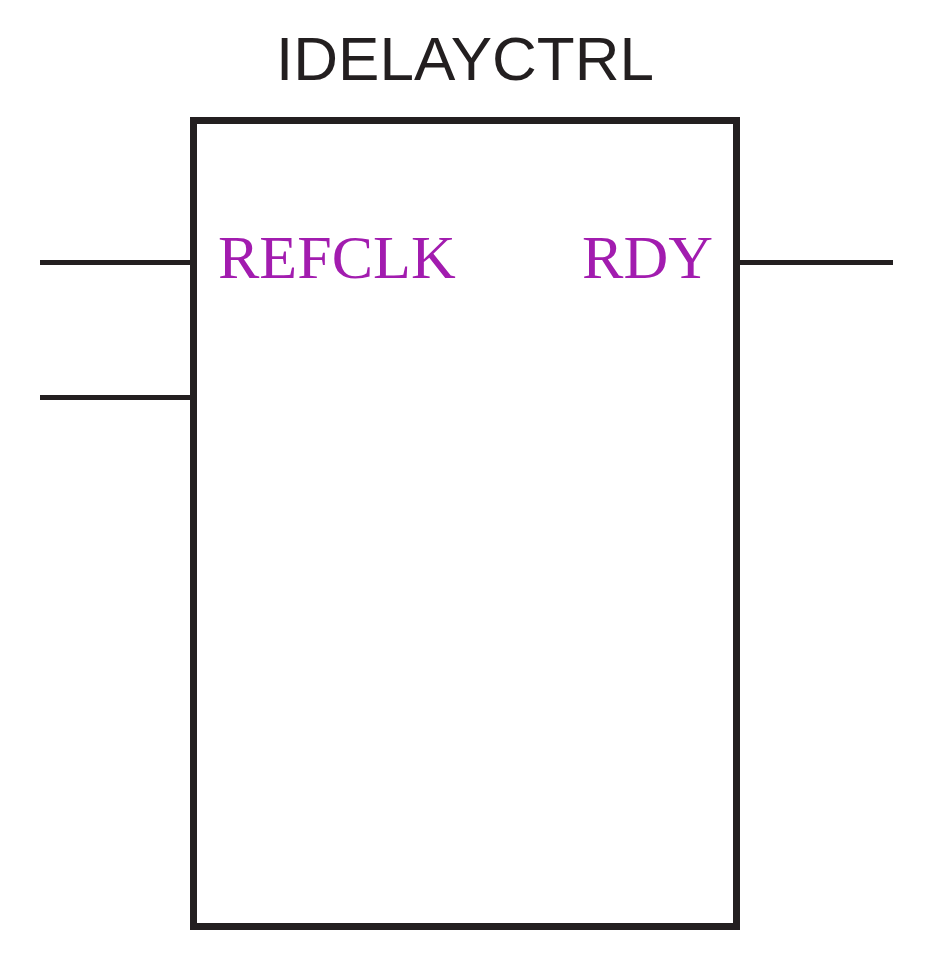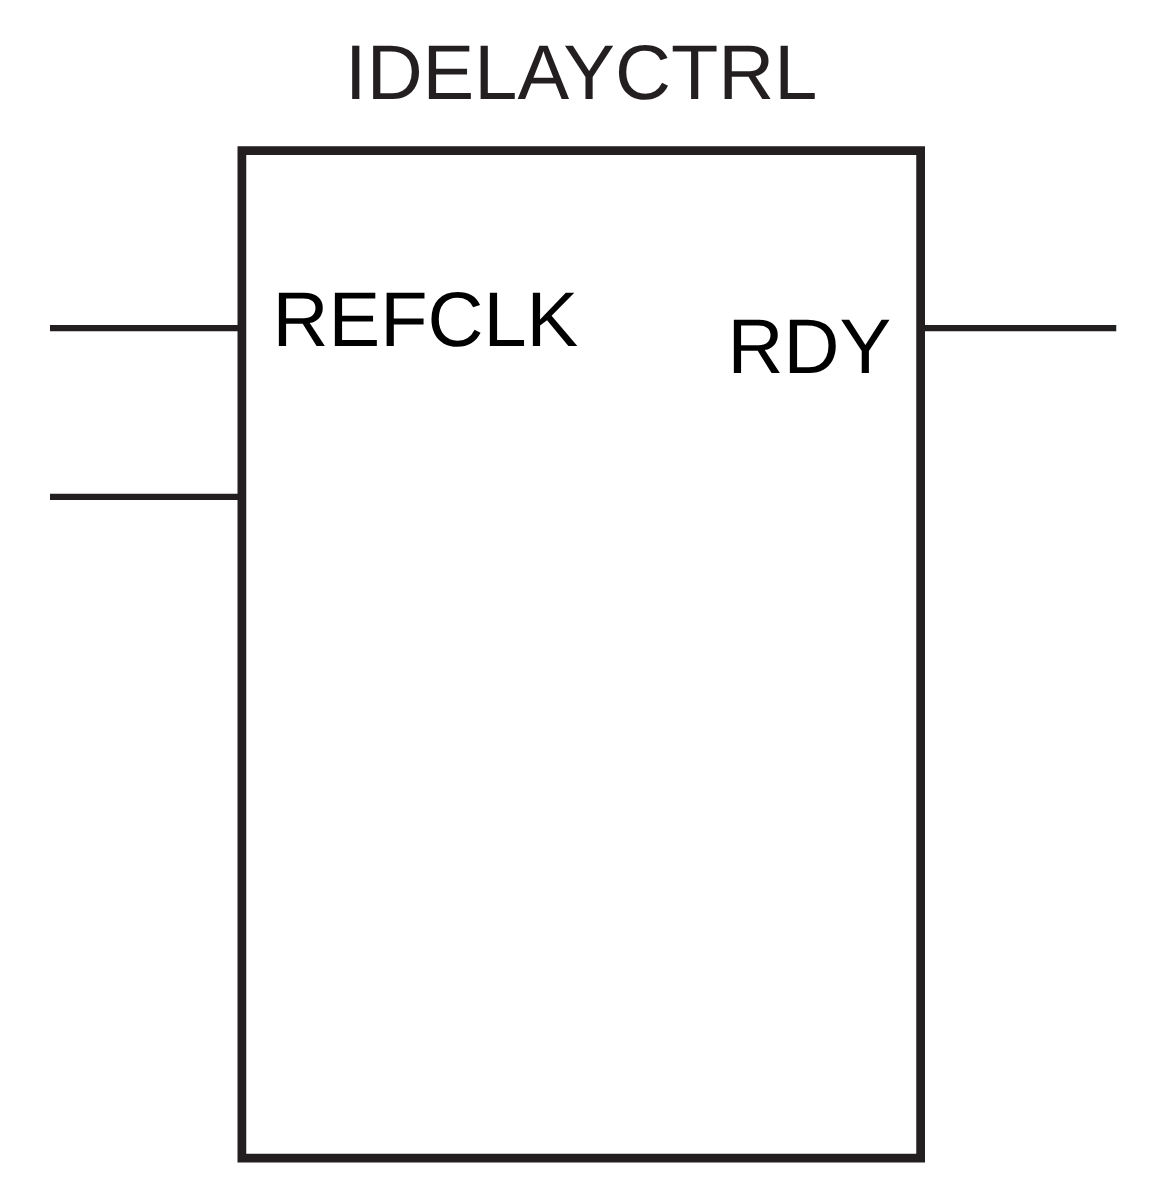--- a/index.html
+++ b/index.html
@@ -39,35 +39,34 @@
     top: 117px;
     width: 550px;
     height: 813px;
     box-sizing: border-box;
     border: 7px solid #231f20;
     background: #ffffff;
   }
   
   .pin-label {
     position: absolute;
-    font-family: Liberation Sans, sans-serif;
+    font-family: Liberation Serif, serif;
     font-size: 62px;
     line-height: 62px;
-    color: #000000;
+    color: #a21caf;
     white-space: nowrap;
   }
   .pin-label.input {
     left: 218px;
     text-align: left;
   }
   .pin-label.output {
     left: 440px;
     width: 273px;
     text-align: right;
-    margin-top: 21px;
   }
   #label-refclk { top: 226px; }
   #label-rst    { top: 361px; }
   #label-rdy    { top: 226px; }
 
   
   .wire {
     position: absolute;
     height: 5px;
     background: #231f20;

